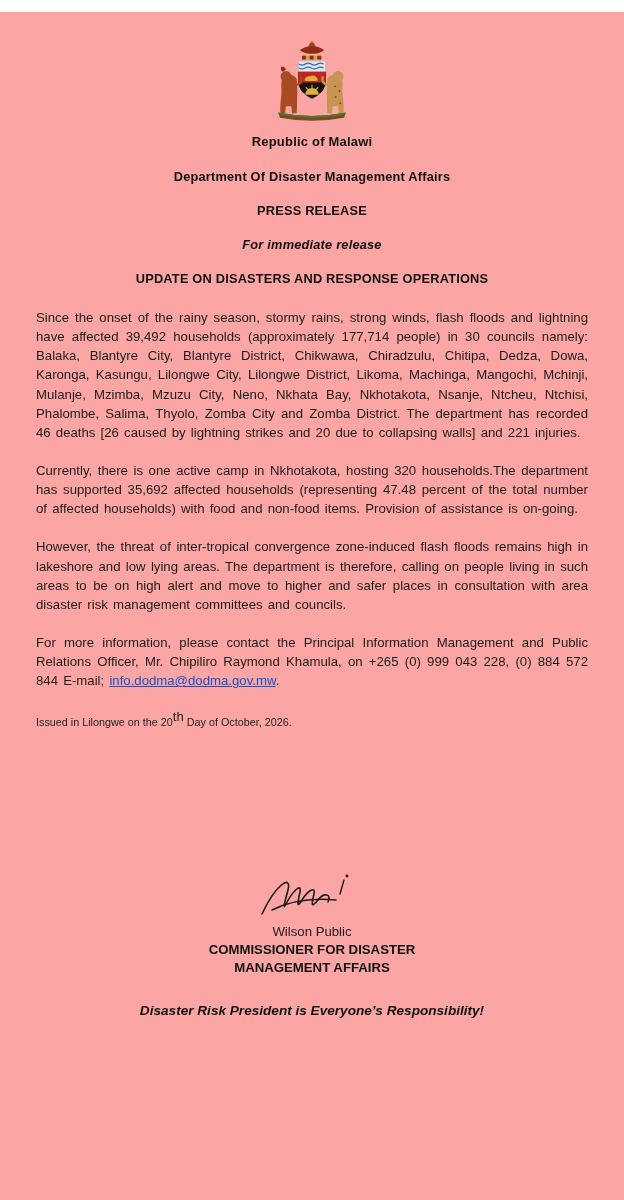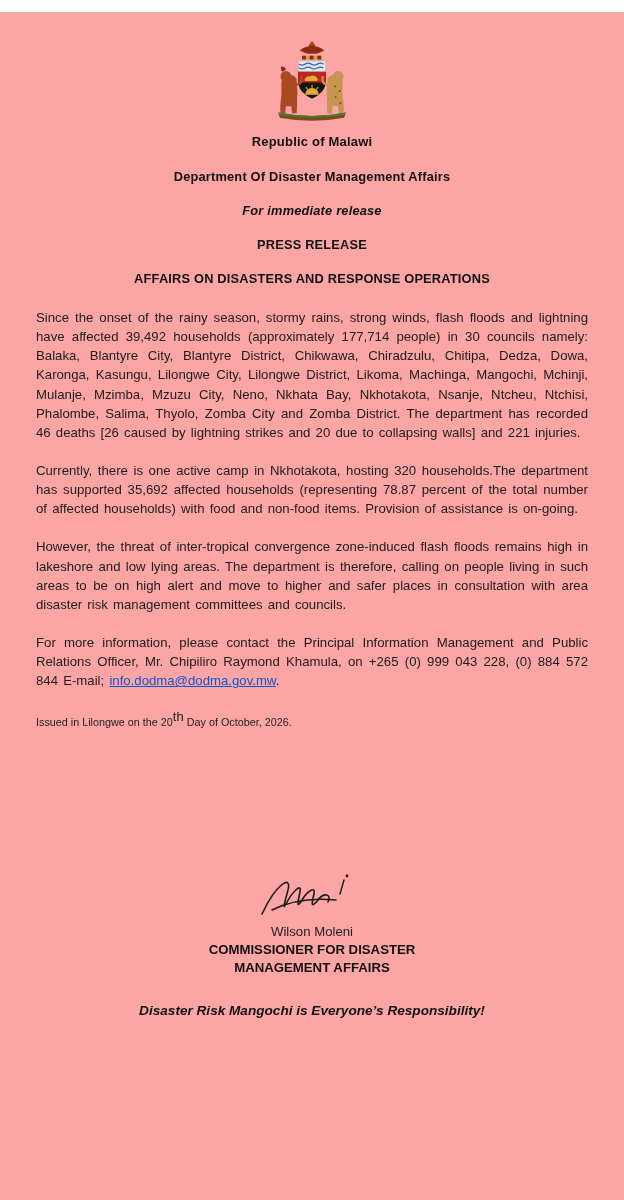--- a/index.html
+++ b/index.html
@@ -81,39 +81,39 @@
           <circle cx="97" cy="84" r="1.2"></circle>
       </g>
 
       <path d="M16 96 Q60 105 104 96 L102 103 Q60 111 18 103 Z" fill="#7a4a21"></path>
       <path d="M16 96 Q60 105 104 96 L103 99 Q60 107 17 99 Z" fill="#4c7a2b"></path>
     </svg>
   </div>
 
   <div class="hline country">Republic of Malawi</div>
   <div class="hline">Department Of Disaster Management Affairs</div>
+  <div class="hline">PRESS RELEASE</div>
   <div class="hline italic">For immediate release</div>
-  <div class="hline">PRESS RELEASE</div>
-  <div class="hline title">AFFAIRS ON DISASTERS AND RESPONSE OPERATIONS</div>
+  <div class="hline title">UPDATE ON DISASTERS AND RESPONSE OPERATIONS</div>
 
   <p class="body">Since the onset of the rainy season, stormy rains, strong winds, flash floods and lightning have affected 39,492 households (approximately 177,714 people) in 30 councils namely: Balaka, Blantyre City, Blantyre District, Chikwawa, Chiradzulu, Chitipa, Dedza, Dowa, Karonga, Kasungu, Lilongwe City, Lilongwe District, Likoma, Machinga, Mangochi, Mchinji, Mulanje, Mzimba, Mzuzu City, Neno, Nkhata Bay, Nkhotakota, Nsanje, Ntcheu, Ntchisi, Phalombe, Salima, Thyolo, Zomba City and Zomba District. The department has recorded 46 deaths [26 caused by lightning strikes and 20 due to collapsing walls] and 221 injuries.</p>
-  <p class="body">Currently, there is one active camp in Nkhotakota, hosting 320 households.The department has supported 35,692 affected households (representing 78.87 percent of the total number of affected households) with food and non-food items. Provision of assistance is on-going.</p>
+  <p class="body">Currently, there is one active camp in Nkhotakota, hosting 320 households.The department has supported 35,692 affected households (representing 47.48 percent of the total number of affected households) with food and non-food items. Provision of assistance is on-going.</p>
   <p class="body">However, the threat of inter-tropical convergence zone-induced flash floods remains high in lakeshore and low lying areas. The department is therefore, calling on people living in such areas to be on high alert and move to higher and safer places in consultation with area disaster risk management committees and councils.</p>
   <p class="body"><span>For more information, please contact the Principal Information Management and Public Relations Officer, Mr. Chipiliro Raymond Khamula, on +265 (0) 999 043 228, (0) 884 572 844 E-mail; </span><a class="email" href="#">info.dodma@dodma.gov.mw</a><span>.</span></p>
 
   <p class="issued"><span>Issued in Lilongwe on the 20</span><sup>th</sup><span> Day of October, 2026.</span></p>
 
   <div class="signature-block">
     <svg class="signature-svg" width="120" height="58" viewBox="0 0 120 58" aria-hidden="true">
       <g stroke="#1c1c1c" fill="none" stroke-linecap="round">
         <path stroke-width="1.6" d="M10 44 C24 14 40 4 36 20 C33 31 30 42 34 34 C40 22 50 12 48 22 C46 31 44 40 50 30 C56 20 64 16 62 24 C60 32 58 40 66 30 C72 22 80 24 76 32"></path>
         <path stroke-width="1.6" d="M20 40 C40 30 64 28 84 30"></path>
         <path stroke-width="1.4" d="M92 10 L88 24"></path>
         <circle cx="95" cy="6" r="1.4" fill="#1c1c1c" stroke="none"></circle>
       </g>
     </svg>
-    <div class="sig-name">Wilson Moleni</div>
+    <div class="sig-name">Wilson Public</div>
     <div class="sig-title">COMMISSIONER FOR DISASTER MANAGEMENT AFFAIRS</div>
   </div>
 
-  <div class="slogan">Disaster Risk Mangochi is Everyone’s Responsibility!</div>
+  <div class="slogan">Disaster Risk President is Everyone’s Responsibility!</div>
 
 </div>
 
 </body></html>

